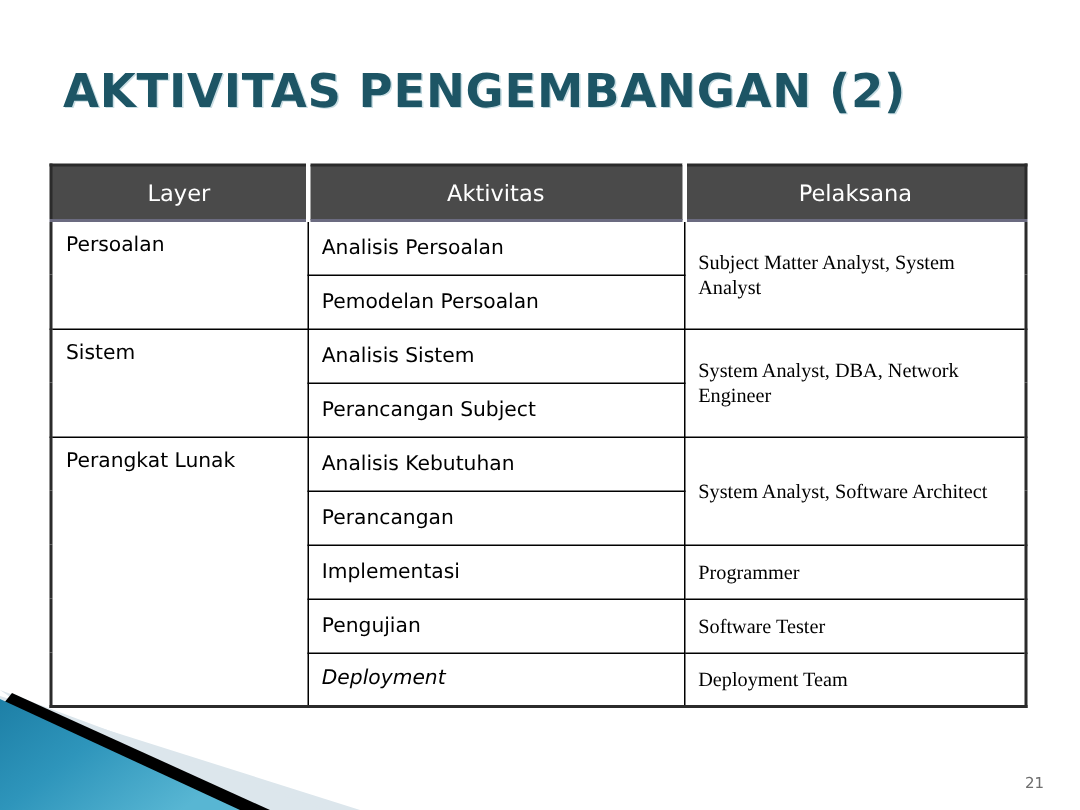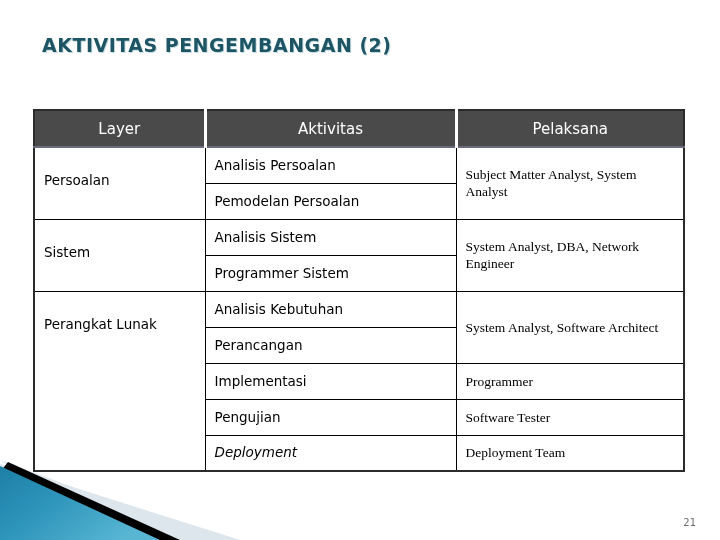--- a/index.html
+++ b/index.html
@@ -12,25 +12,25 @@
     background: #ffffff;
     font-family: "DejaVu Sans", sans-serif;
     overflow: hidden;
     position: relative;
   }
 
   
   #slide-title {
     position: absolute;
     left: 42px;
-    top: 28px;
+    top: 44px;
     width: 640px;
     font-family: "DejaVu Sans", sans-serif;
     font-weight: bold;
-    font-size: 19px;
+    font-size: 31px;
     line-height: 34px;
     letter-spacing: 0.5px;
     color: #1d5565;
     text-shadow: 1px 1px 0 rgba(190,215,222,0.85);
     white-space: pre-line;
   }
 
   
   #activity-table {
     position: absolute;
@@ -69,21 +69,21 @@
     font-family: "DejaVu Sans", sans-serif;
     font-size: 13.5px;
     line-height: 17px;
     color: #000000;
     background: #ffffff;
     height: 36px;
     box-sizing: border-box;
   }
   #activity-table tbody td.layer-cell {
     vertical-align: top;
-    padding-top: 24px;
+    padding-top: 7px;
   }
   #activity-table tbody td.activity-cell {
     vertical-align: middle;
   }
   #activity-table tbody td.performer-cell {
     vertical-align: middle;
     font-family: Liberation Serif, serif;
   }
   .italic-text { font-style: italic; }
 
@@ -135,21 +135,21 @@
     <tr>
       <td class="activity-cell">Pemodelan Persoalan</td>
     </tr>
 
     <tr>
       <td class="layer-cell" rowspan="2">Sistem</td>
       <td class="activity-cell">Analisis Sistem</td>
       <td class="performer-cell" rowspan="2">System Analyst, DBA, Network Engineer</td>
     </tr>
     <tr>
-      <td class="activity-cell">Programmer Sistem</td>
+      <td class="activity-cell">Perancangan Subject</td>
     </tr>
 
     <tr>
       <td class="layer-cell" rowspan="5">Perangkat Lunak</td>
       <td class="activity-cell">Analisis Kebutuhan</td>
       <td class="performer-cell" rowspan="2">System Analyst, Software Architect</td>
     </tr>
     <tr>
       <td class="activity-cell">Perancangan</td>
     </tr>

